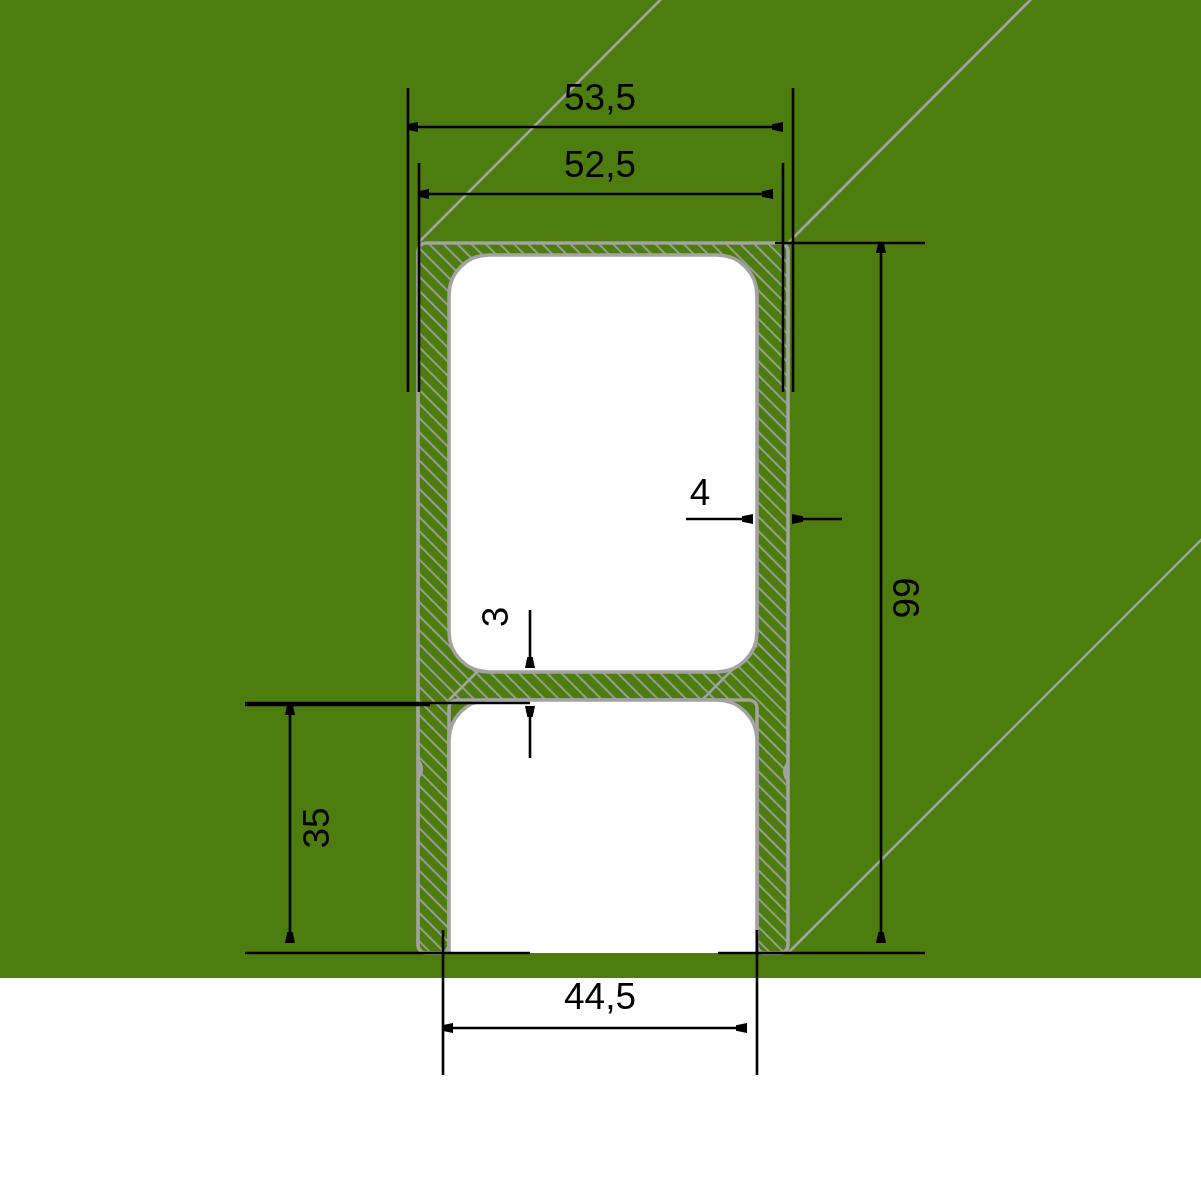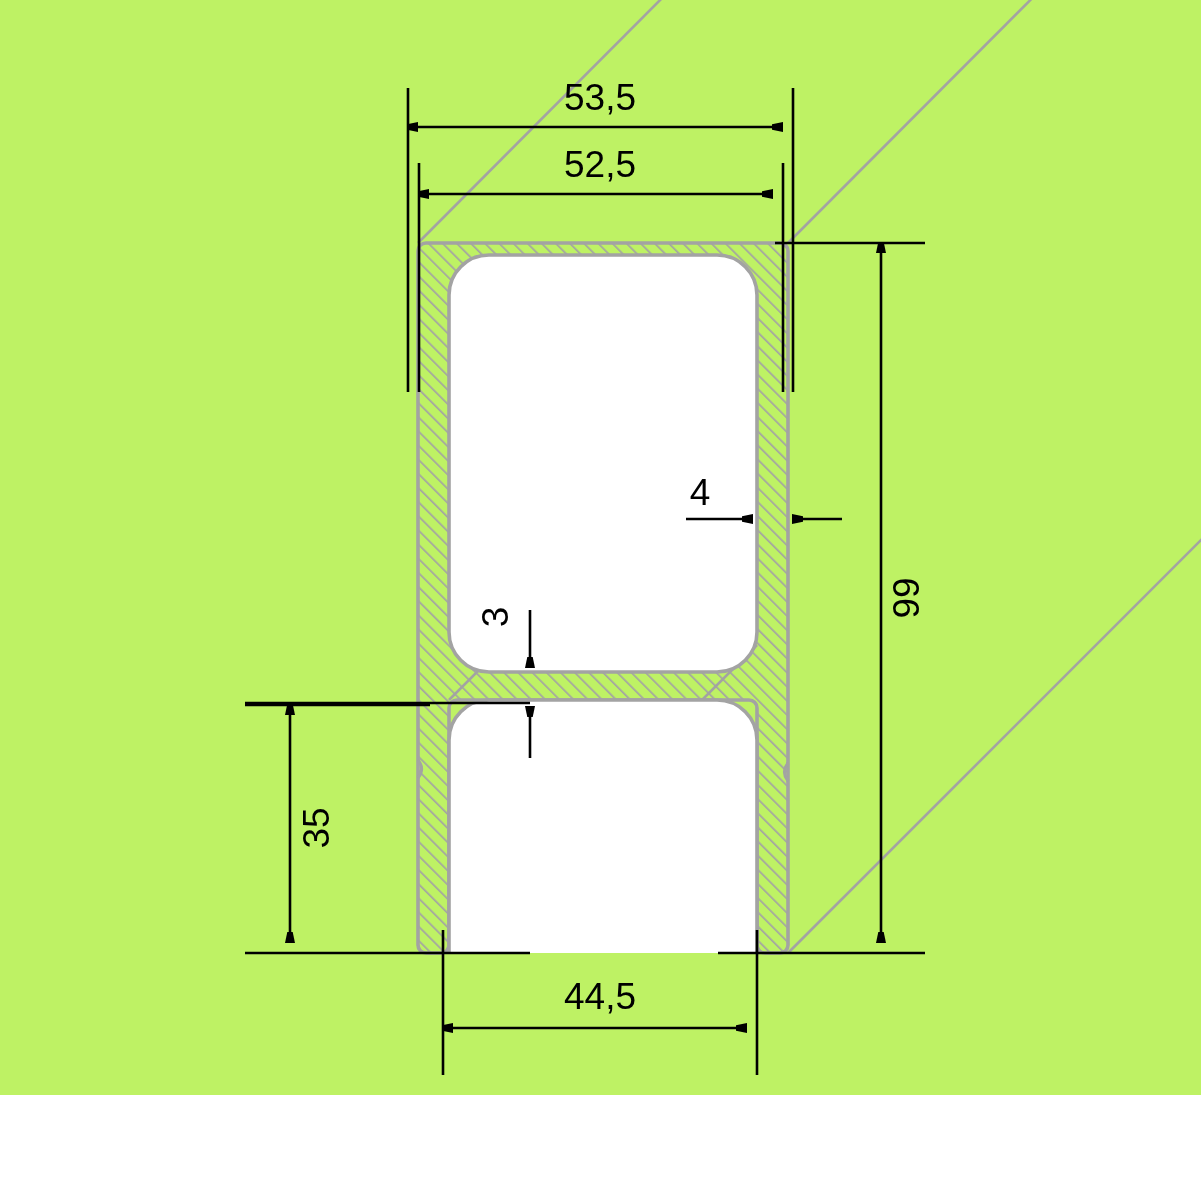--- a/index.html
+++ b/index.html
@@ -9,22 +9,22 @@
   }
   body {
     width: 1201px;
     height: 1201px;
     font-family: "Liberation Sans", sans-serif;
     overflow: hidden;
   }
   #drawing-root {
     position: relative;
     width: 1201px;
-    height: 1095px;
-    background: #bef264;
+    height: 978px;
+    background: #4d7c0f;
   }
   svg.cad {
     position: absolute;
     top: 0;
     left: 0;
     width: 1201px;
     height: 1201px;
     display: block;
   }
   .dim-text {

